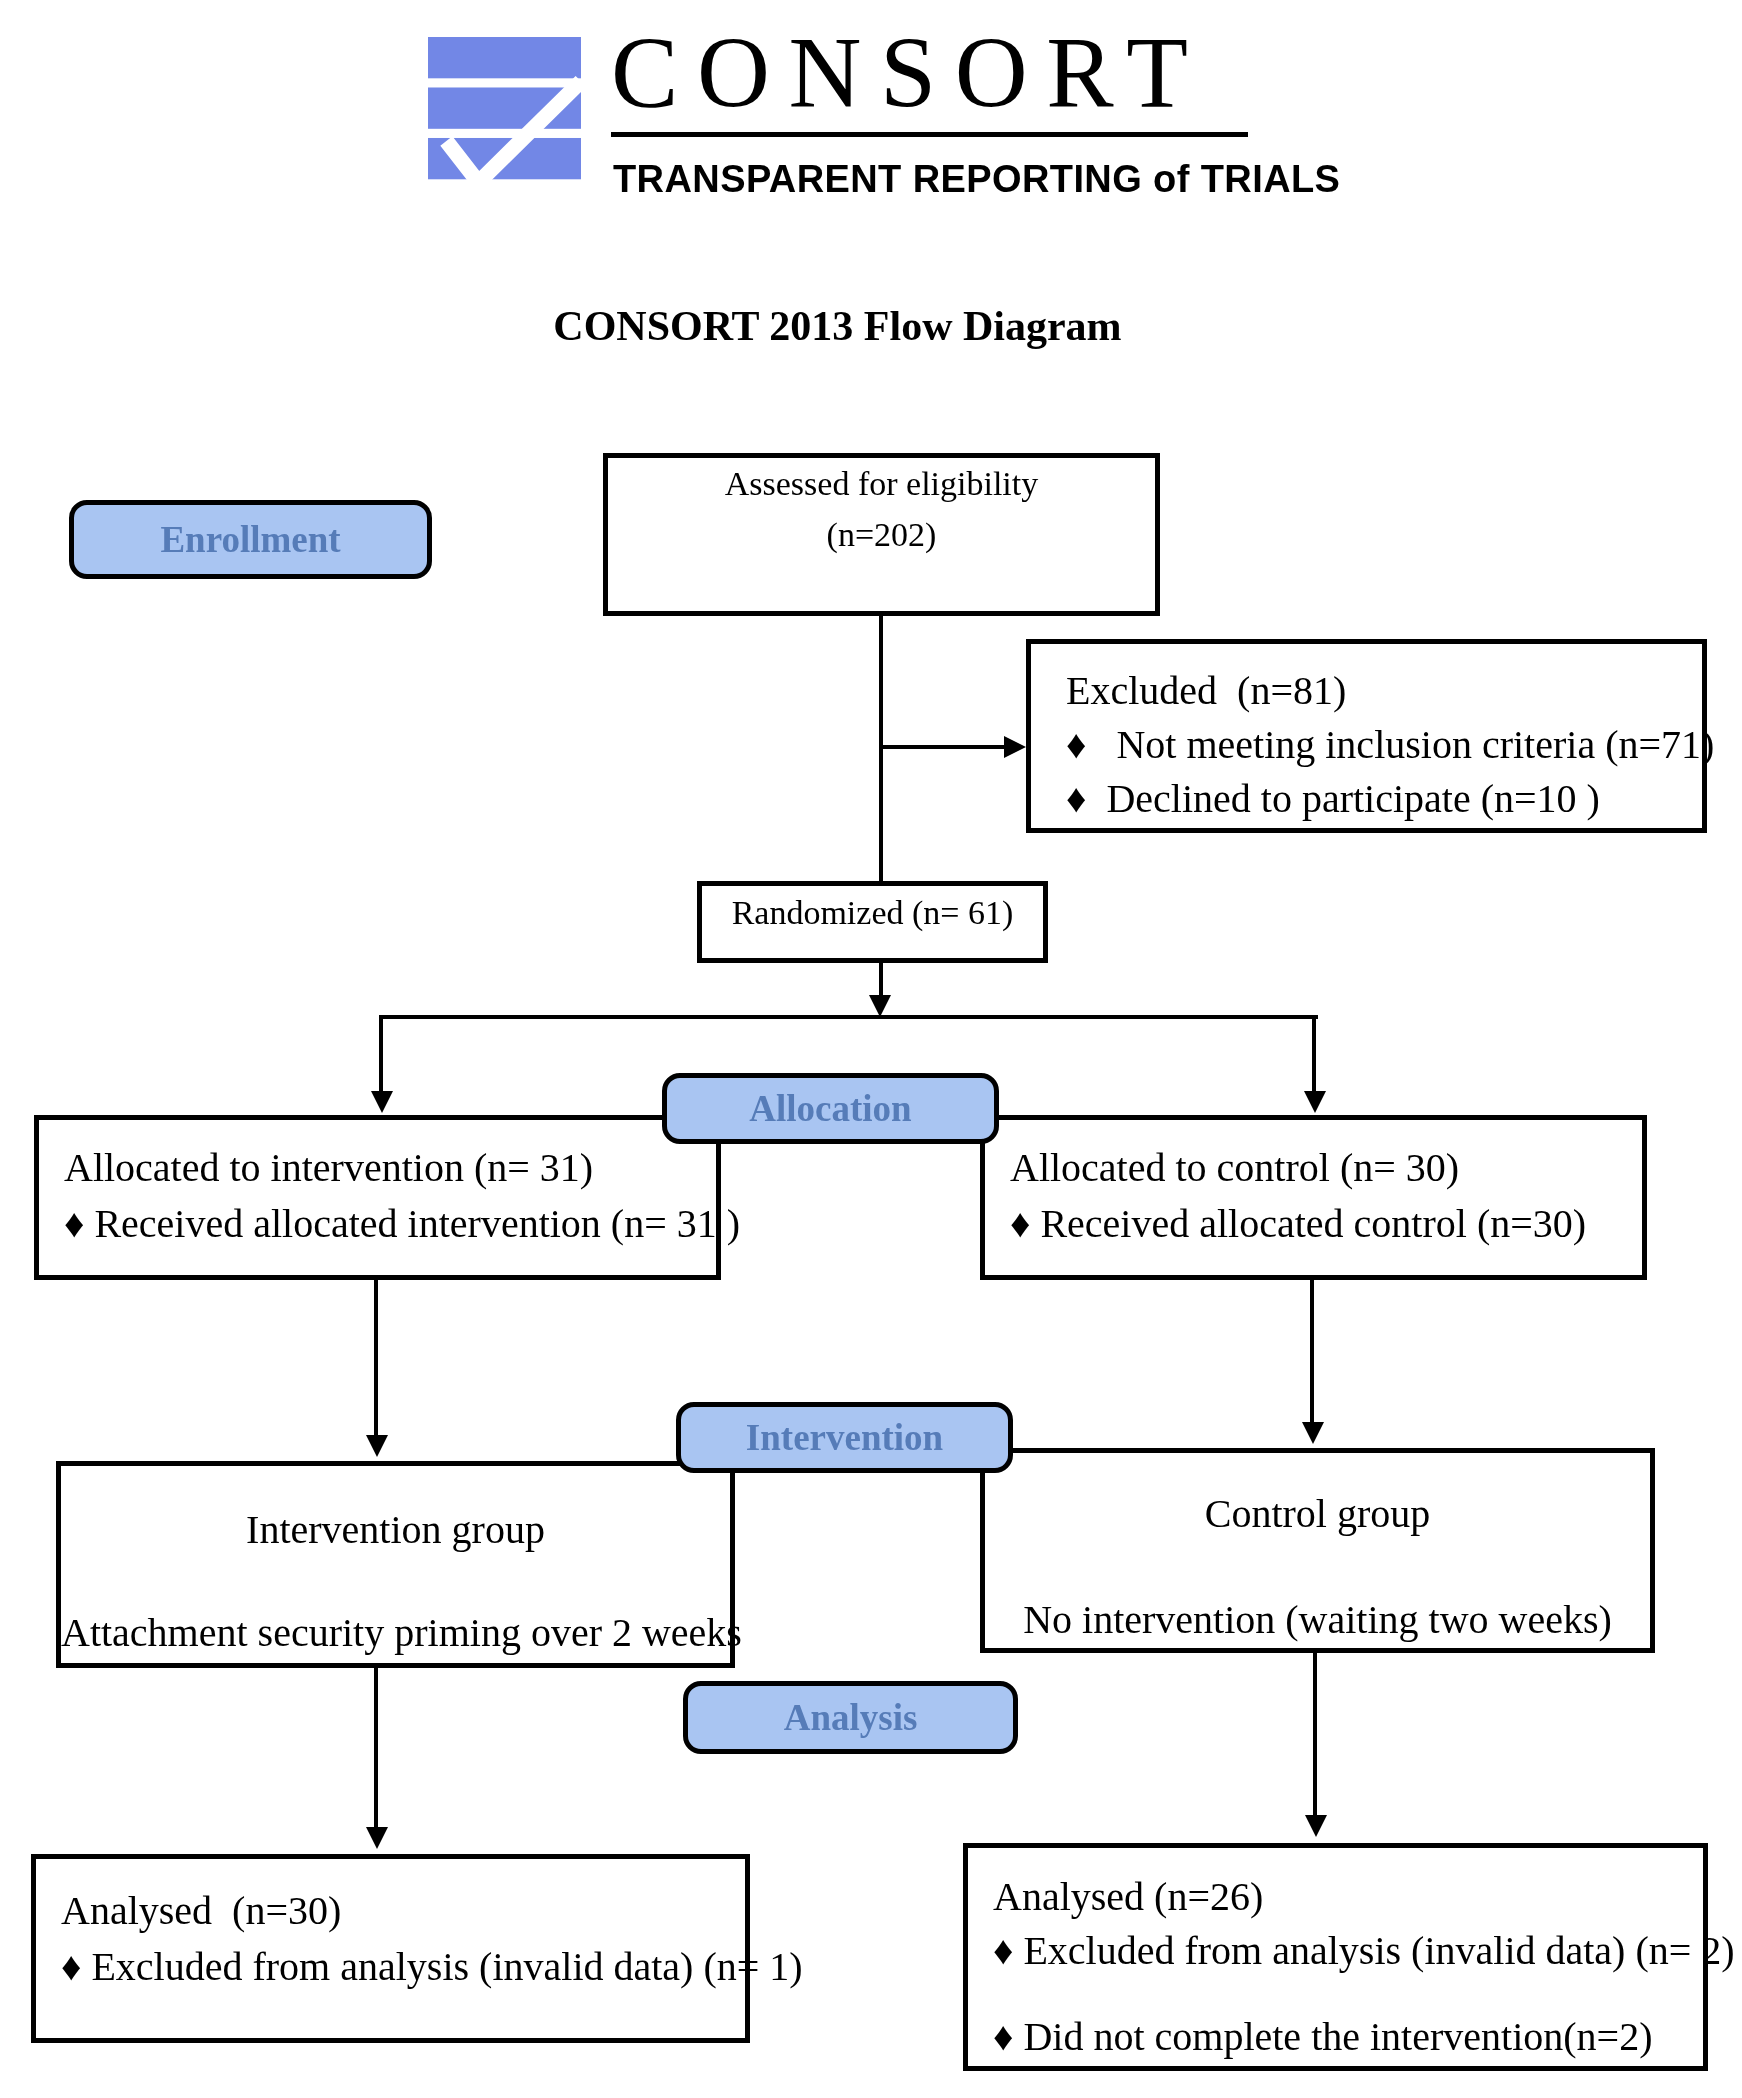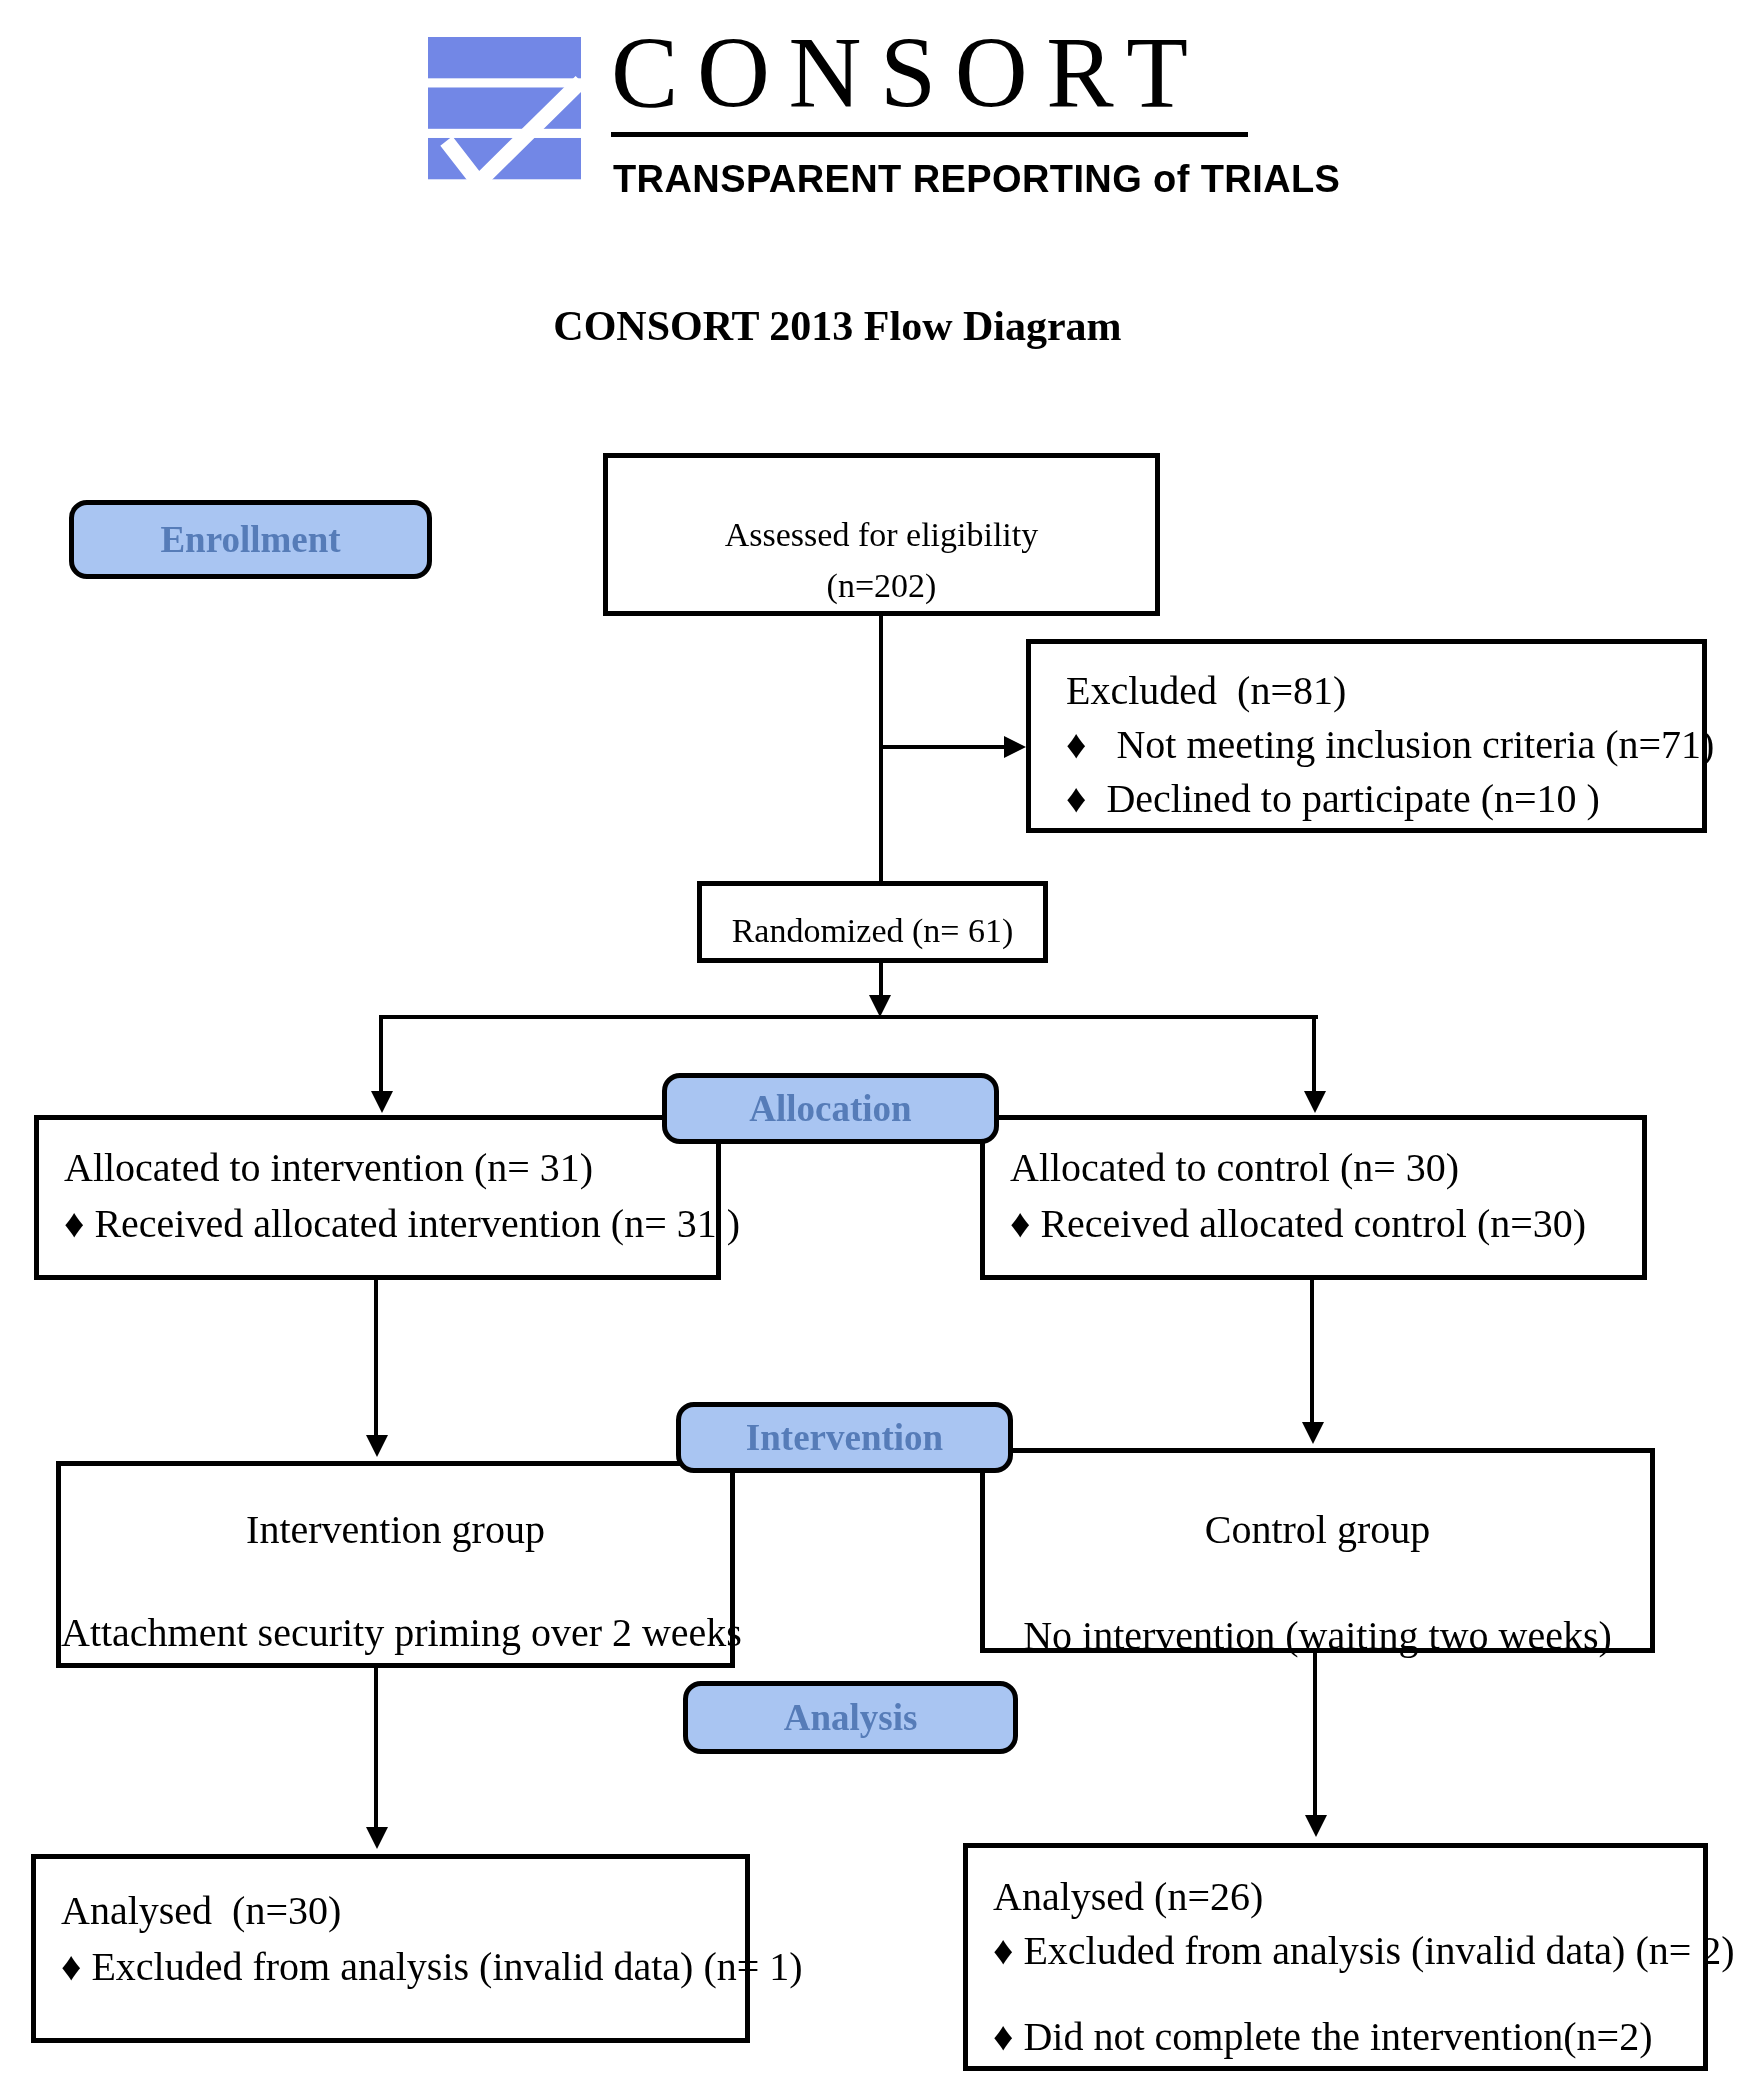--- a/index.html
+++ b/index.html
@@ -29,38 +29,38 @@
         box-sizing:border-box;}
   .vline,.hline{position:absolute;background:var(--line-color,#000);}
   .ah-down{position:absolute;width:0;height:0;
         border-left:11px solid transparent;border-right:11px solid transparent;
         border-top:22px solid var(--line-color,#000);}
   .ah-right{position:absolute;width:0;height:0;
         border-top:11px solid transparent;border-bottom:11px solid transparent;
         border-left:22px solid var(--line-color,#000);}
 
   .bline{white-space:pre;line-height:54px;}
-  .centered{display:flex;flex-direction:column;align-items:center;justify-content:flex-end;
+  .centered{display:flex;flex-direction:column;align-items:center;justify-content:flex-start;
         text-align:center;font-family:Liberation Serif, serif;}
 
   
   .assessed{left:603px;top:453px;width:557px;height:163px;font-size:34px;}
   .assessed .bline{line-height:51px;}
   .enrollment{left:69px;top:500px;width:363px;height:79px;}
   .excluded{left:1026px;top:639px;width:681px;height:194px;padding:20px 11.8px 0 35px;}
   .randomized{left:697px;top:881px;width:351px;height:82px;font-size:34px;}
   .alloc-int{left:34px;top:1115px;width:687px;height:165px;padding:20px 8.4px 0 25px;}
   .alloc-int .bline{line-height:56px;}
   .alloc-ctl{left:980px;top:1115px;width:667px;height:165px;padding:20px 8.4px 0 25px;}
   .alloc-ctl .bline{line-height:56px;}
   .allocation-pill{left:662px;top:1073px;width:337px;height:71px;}
   .group-int{left:40px;top:1461px;width:679px;height:207px;padding-top:37px;
         text-align:center;box-sizing:border-box;margin-left:16px;}
   .group-int .second{margin-top:49px;}
-  .group-ctl{left:980px;top:1448px;width:675px;height:205px;padding-top:50px;
+  .group-ctl{left:980px;top:1448px;width:675px;height:205px;padding-top:34px;
         text-align:center;box-sizing:border-box;}
   .group-ctl .second{margin-top:52px;}
   .intervention-pill{left:676px;top:1402px;width:337px;height:71px;}
   .analysis-pill{left:683px;top:1681px;width:335px;height:73px;}
   .analysed-int{left:31px;top:1854px;width:719px;height:189px;padding:23.6px 6.7px 0 25px;}
   .analysed-int .bline{line-height:56px;}
   .analysed-ctl{left:963px;top:1843px;width:745px;height:228px;padding:22px 6.7px 0 25px;}
   .analysed-ctl .gap{margin-top:32px;}
 </style>
 </head>

